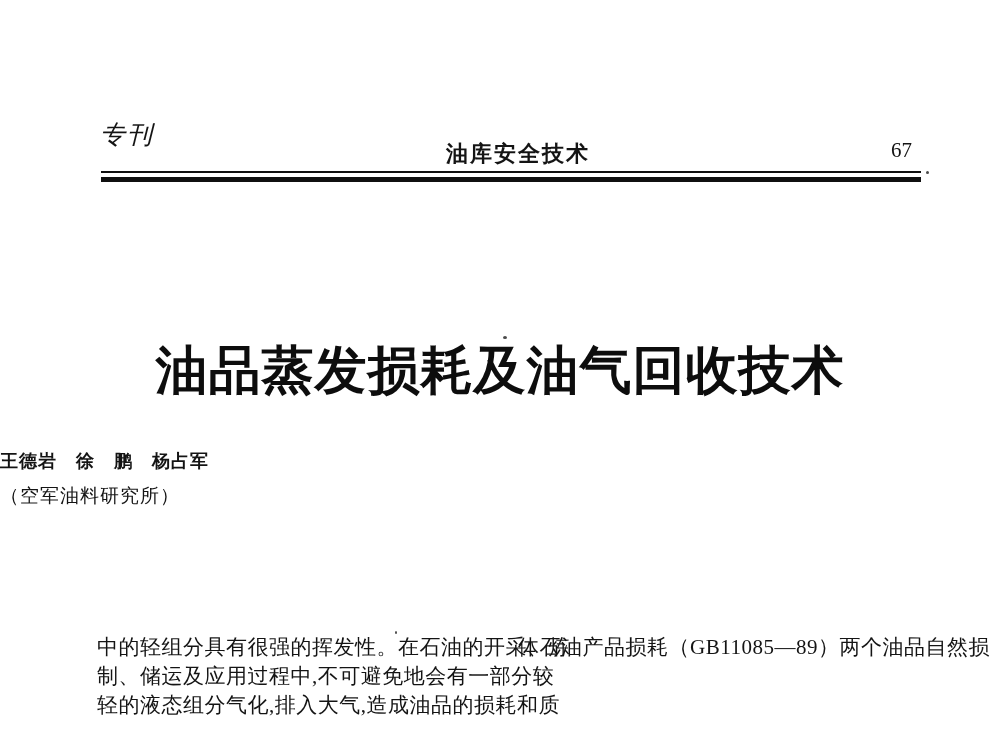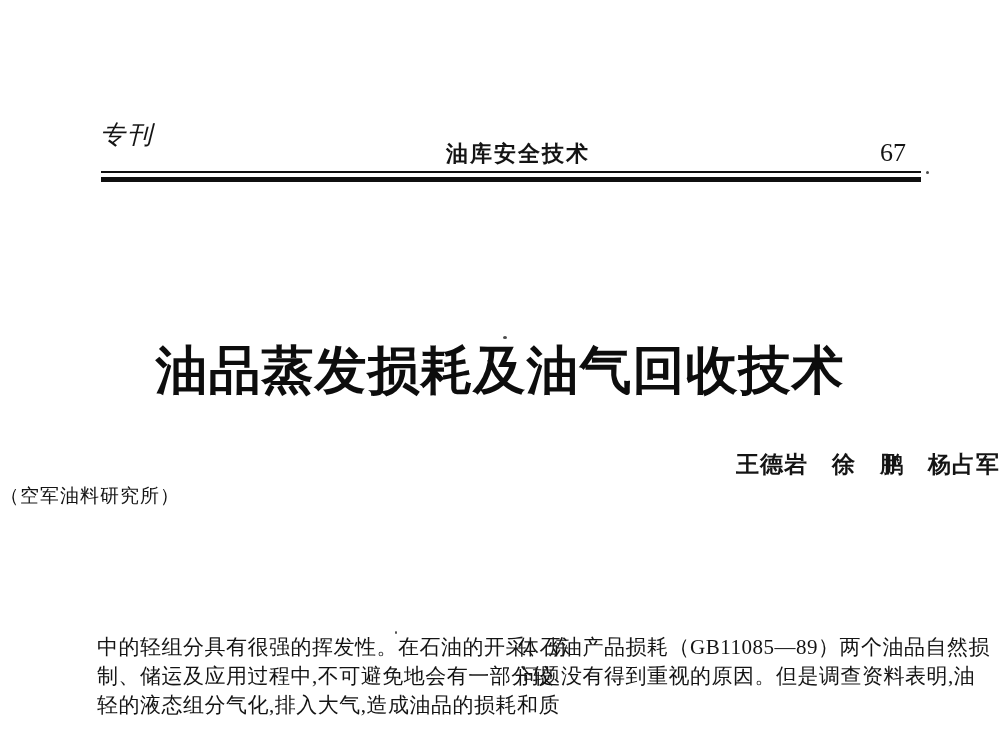--- a/index.html
+++ b/index.html
@@ -17,43 +17,43 @@
     font-size: 25px; font-style: italic;
     letter-spacing: 2px;
   }
   .journal-title {
     position: absolute; left: 0; top: 139px; width: 1036px;
     text-align: center;
     font-family: "Liberation Sans", sans-serif;
     font-weight: bold; font-size: 22px; letter-spacing: 2px;
   }
   .page-number {
-    position: absolute; right: 94px; top: 138px;
-    font-size: 26px;
+    position: absolute; right: 88px; top: 138px;
+    font-size: 21px;
   }
   .rule-thin {
     position: absolute; left: 101px; top: 171px;
     width: 820px; height: 2px; background: #101010;
   }
   .rule-thick {
     position: absolute; left: 101px; top: 177px;
     width: 820px; height: 5px; background: #101010;
   }
   
   .article-title {
     position: absolute; left: 0; top: 336px; width: 1000px; margin: 0;
     text-align: center;
     font-family: "Liberation Sans", sans-serif;
     font-weight: 900; font-size: 52px; letter-spacing: 1px;
     color: #0d0d0d;
   }
   .authors-line {
     position: absolute; left: 0; top: 449px; width: 1000px;
-    text-align: right;
-    font-weight: bold; font-size: 23px; letter-spacing: 1px;
+    text-align: left;
+    font-weight: bold; font-size: 18px; letter-spacing: 1px;
   }
   .affiliation-line {
     position: absolute; left: 0; top: 483px; width: 1000px;
     font-size: 19px; letter-spacing: 1px;
   }
   
   .body-columns {
     position: absolute; left: 97px; top: 633px; width: 826px;
     display: flex; gap: 16px;
   }
@@ -85,19 +85,18 @@
 <div class="affiliation-line">（空军油料研究所）</div>
 
 <div class="body-columns">
   <div class="column">
     <div class="line">中的轻组分具有很强的挥发性。在石油的开采、炼</div>
     <div class="line">制、储运及应用过程中,不可避免地会有一部分较</div>
     <div class="line">轻的液态组分气化,排入大气,造成油品的损耗和质</div>
   </div>
   <div class="column">
     <div class="line">体石油产品损耗（GB11085—89）两个油品自然损</div>
-    <div class="line">问题没有得到重视的原因。但是调查资料表明,油</div>
   </div>
 </div>
 
 <div class="speck speck-a"></div>
 <div class="speck speck-b"></div>
 <div class="speck speck-c"></div>
 
 </body></html>

